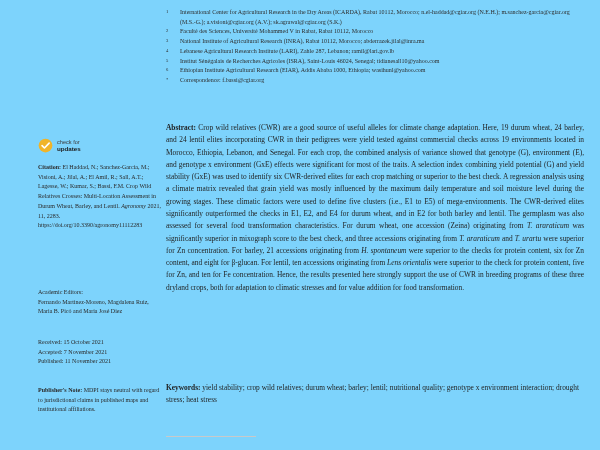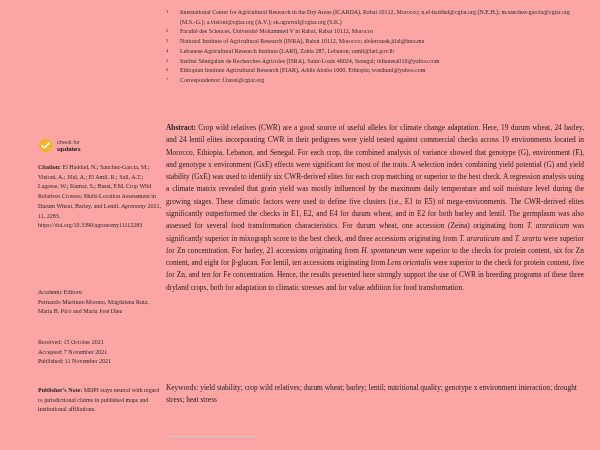--- a/index.html
+++ b/index.html
@@ -12,21 +12,21 @@
     height: 450px;
     overflow: hidden;
     font-family: "Liberation Serif", serif;
     color: #222222;
     position: relative;
   }
   .page {
     width: 600px;
     height: 450px;
     position: relative;
-    background: #fca5a5;
+    background: #7dd3fc;
     box-sizing: border-box;
   }
 
   
   .sidebar {
     position: absolute;
     left: 22px;
     top: 0;
     width: 128px;
     height: 450px;
@@ -122,21 +122,21 @@
   .keywords {
     position: absolute;
     top: 382px;
     left: 0;
     width: 418px;
     font-size: 7.4px;
     line-height: 1.66;
     text-align: left;
     color: #1f1f1f;
   }
-  .keywords .lbl { font-weight: normal; }
+  .keywords .lbl { font-weight: bold; }
 
   .rule {
     position: absolute;
     top: 436px;
     left: 0;
     width: 90px;
     height: 1px;
     background: #c9c9c9;
   }
 </style>

